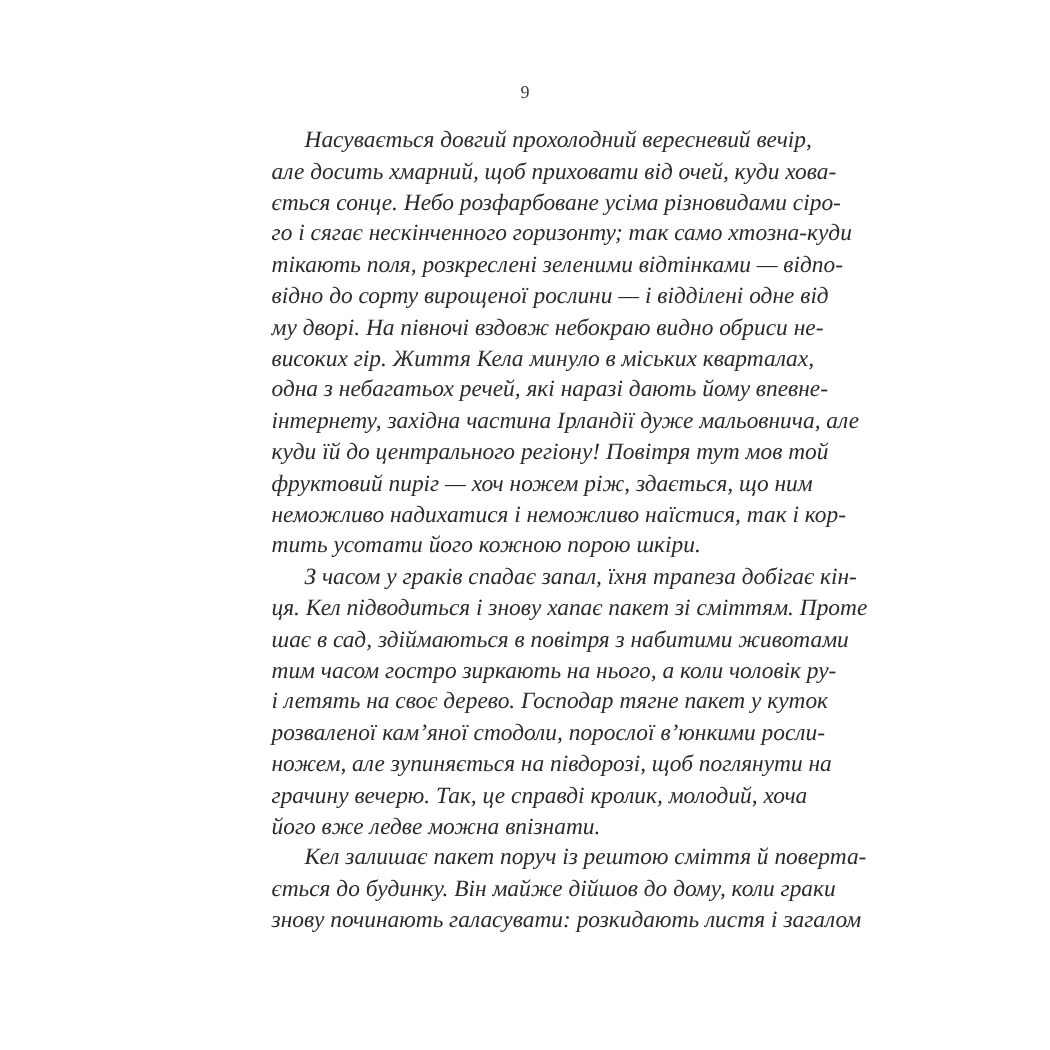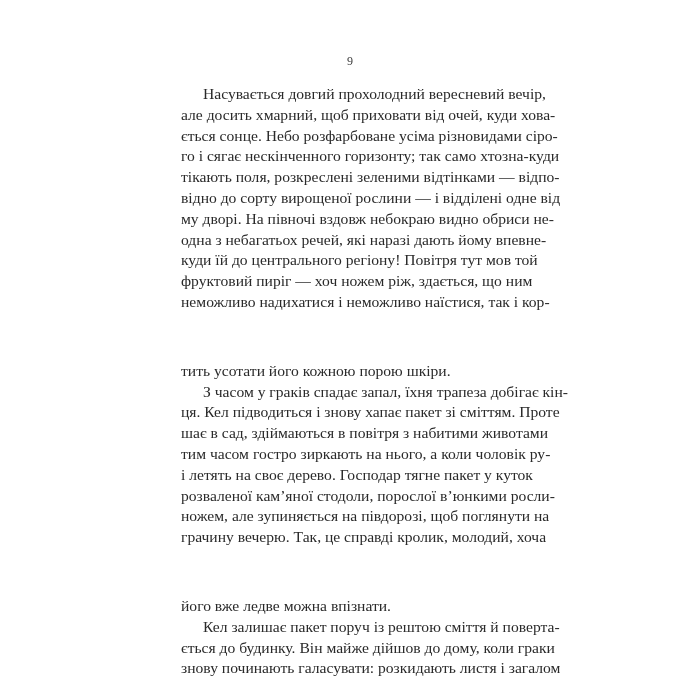--- a/index.html
+++ b/index.html
@@ -38,46 +38,48 @@
     font-size: 15.6px;
     line-height: 20.8px;
     color: #2a2a2a;
   }
   .line {
     display: block;
     white-space: nowrap;
     text-align: justify;
     text-align-last: justify;
     height: 20.8px;
+    font-style: italic;
   }
   .line.indent {
     padding-left: 22px;
   }
   .line.last {
     text-align-last: left;
-    margin-top: 48px;
   }
 </style>
 </head>
 <body>
 
 <div class="page">
   <div class="page-number">9</div>
 
   <div class="text-block">
 
     <div>
       <span class="line indent">Насувається довгий прохолодний вересневий вечір,</span>
       <span class="line">але досить хмарний, щоб приховати від очей, куди хова-</span>
       <span class="line">ється сонце. Небо розфарбоване усіма різновидами сіро-</span>
       <span class="line">го і сягає нескінченного горизонту; так само хтозна-куди</span>
       <span class="line">тікають поля, розкреслені зеленими відтінками — відпо-</span>
       <span class="line">відно до сорту вирощеної рослини — і відділені одне від</span>
       <span class="line">му дворі. На півночі вздовж небокраю видно обриси не-</span>
+      <span class="line">високих гір. Життя Кела минуло в міських кварталах,</span>
       <span class="line">одна з небагатьох речей, які наразі дають йому впевне-</span>
+      <span class="line">інтернету, західна частина Ірландії дуже мальовнича, але</span>
       <span class="line">куди їй до центрального регіону! Повітря тут мов той</span>
       <span class="line">фруктовий пиріг — хоч ножем ріж, здається, що ним</span>
       <span class="line">неможливо надихатися і неможливо наїстися, так і кор-</span>
       <span class="line last">тить усотати його кожною порою шкіри.</span>
     </div>
 
     <div>
       <span class="line indent">З часом у граків спадає запал, їхня трапеза добігає кін-</span>
       <span class="line">ця. Кел підводиться і знову хапає пакет зі сміттям. Проте</span>
       <span class="line">шає в сад, здіймаються в повітря з набитими животами</span>

